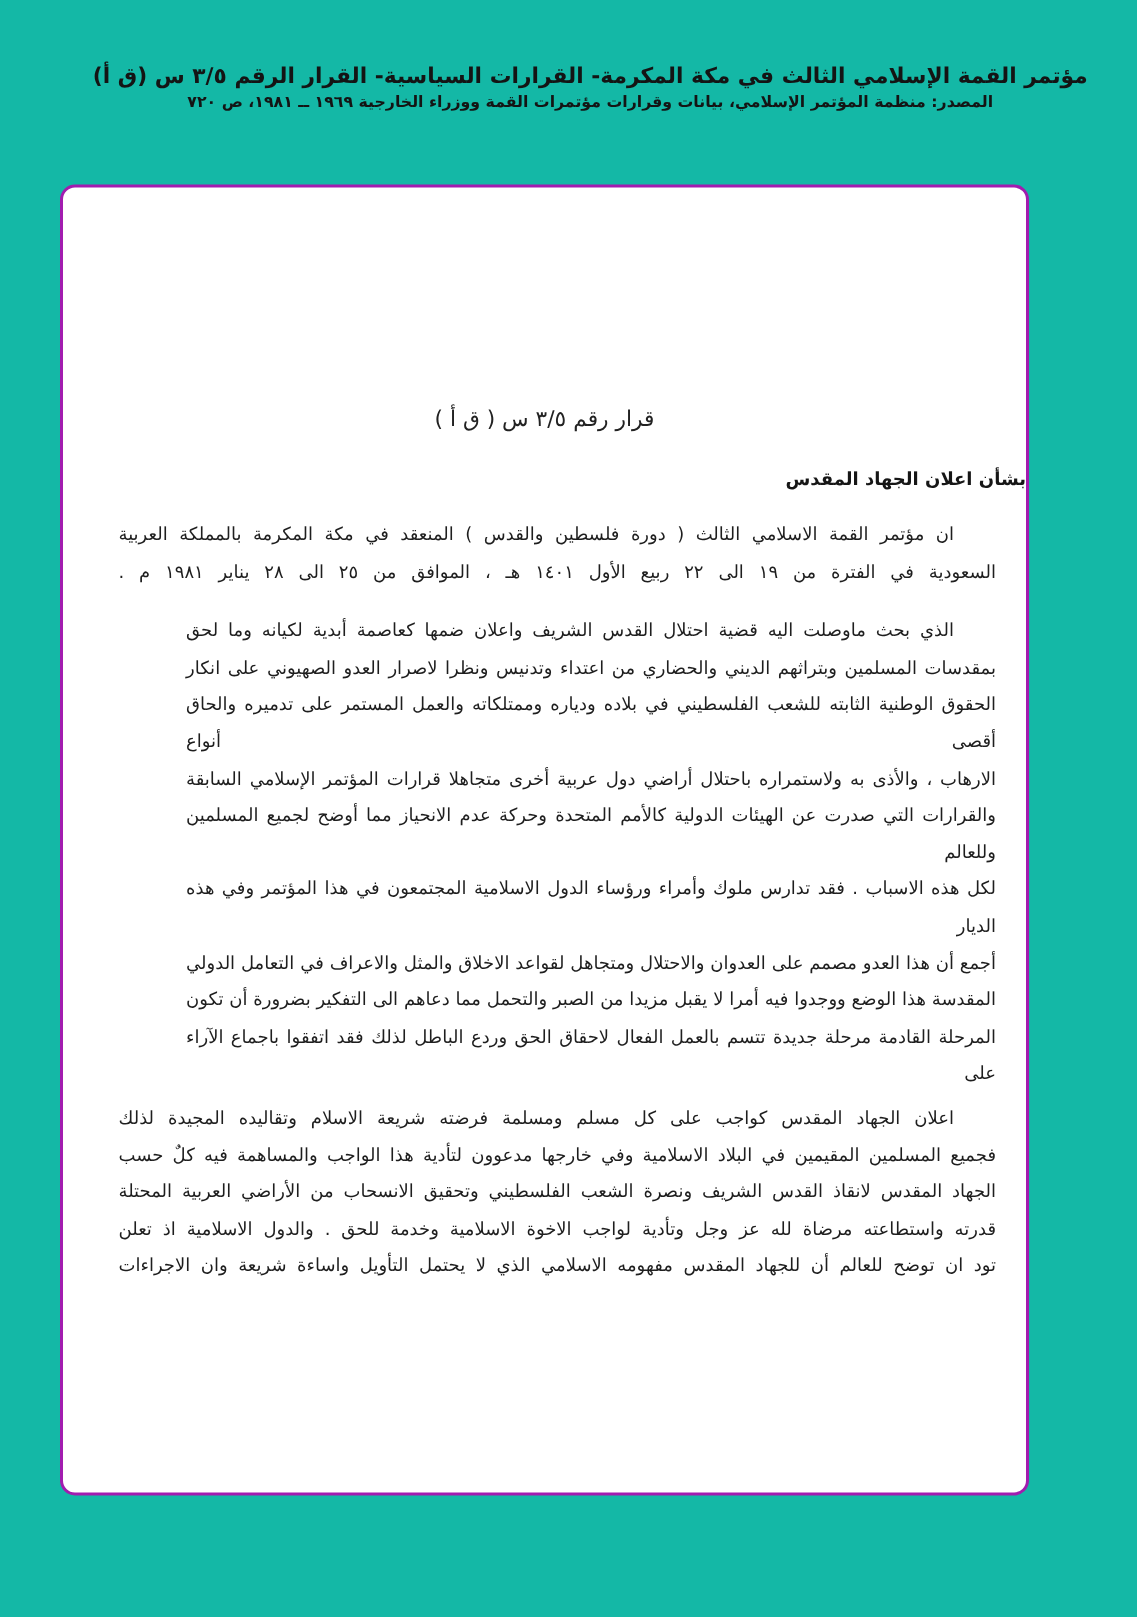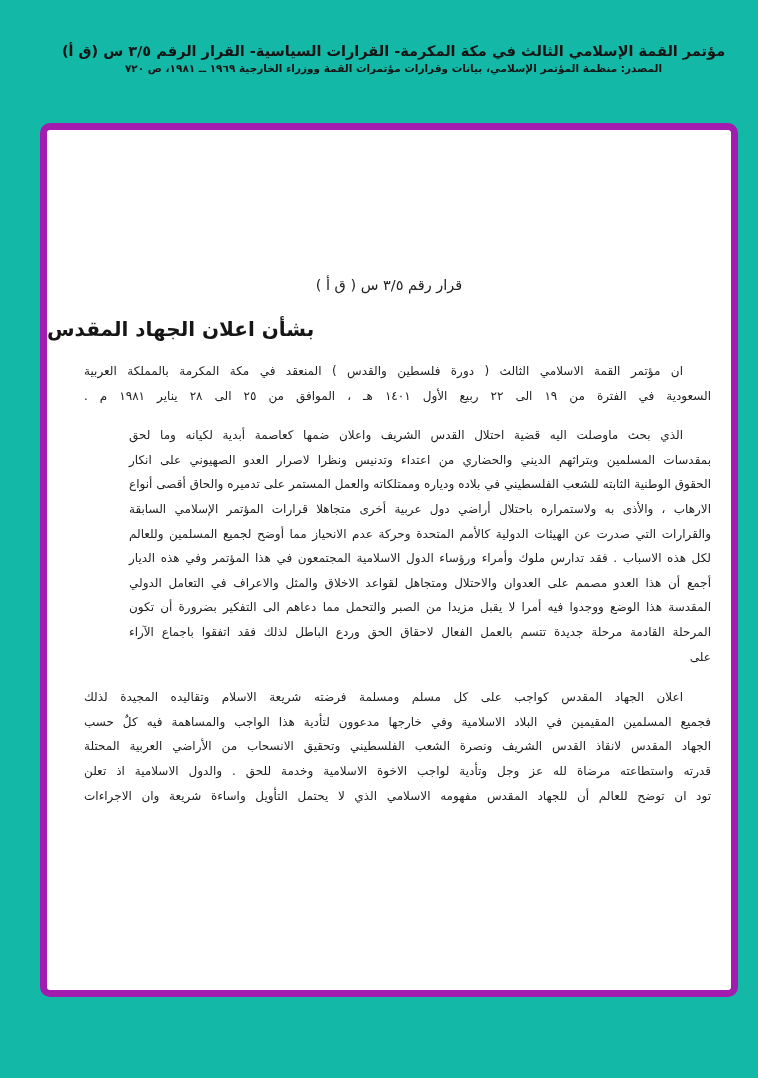--- a/index.html
+++ b/index.html
@@ -10,32 +10,32 @@
   }
   .page{position:relative;width:758px;height:1078px;overflow:hidden;background:#14b8a6;padding-left:29px;}
 
   
   .hdr{position:absolute;top:41px;left:0;right:0;text-align:center;direction:rtl;color:#141414;}
   .hdr-title{font-size:14.5px;font-weight:bold;line-height:20px;}
   .hdr-src{font-size:10.5px;font-weight:bold;margin-top:0;line-height:14px;}
 
   
   .frame{
-    position:absolute;left:40px;top:123px;width:698px;height:874px;
-    box-sizing:border-box;border:7px solid #a21caf;border-radius:10px;
+    position:absolute;left:40px;top:123px;width:646px;height:874px;
+    box-sizing:border-box;border:2px solid #a21caf;border-radius:10px;
     direction:rtl;background:#ffffff;
   }
 
   .decree{margin-top:147px;text-align:center;font-size:14.5px;color:#222;}
-  .subject{margin-top:24px;text-align:left;font-size:20px;font-weight:bold;color:#161616;}
+  .subject{margin-top:24px;text-align:right;font-size:12px;font-weight:bold;color:#161616;}
 
   .doc-body{margin:18px 20px 0 37px;font-size:12px;line-height:24.6px;color:#1e1e1e;}
   .para{direction:rtl;}
   .p2{margin-top:15px;margin-left:45px;}
-  .p3{margin-top:16px;}
+  .p3{margin-top:5px;}
   .line{text-align:right;}
   .line.j{text-align:justify;text-align-last:justify;}
   .line.ind{text-indent:28px;}
 </style>
 </head>
 <body>
 
 <div class="page">
 
   <div class="hdr">

